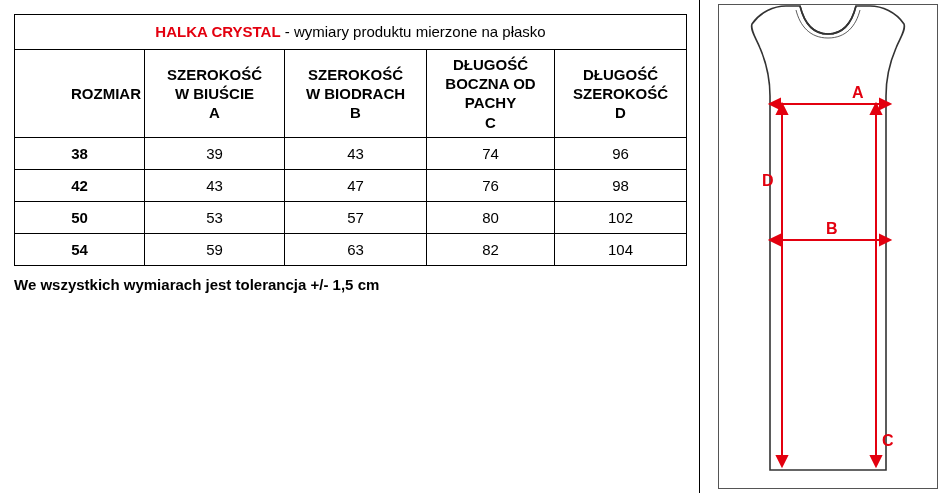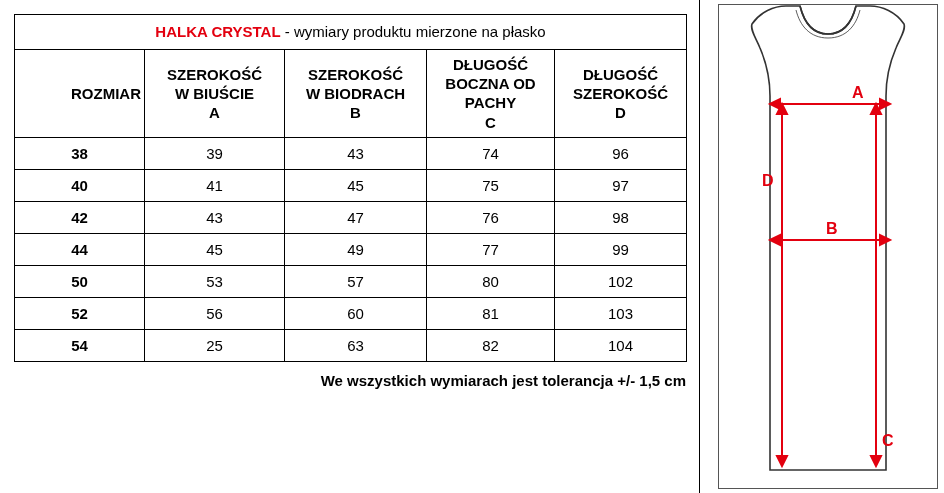--- a/index.html
+++ b/index.html
@@ -73,21 +73,21 @@
   tbody.data-rows td {
     padding: 4px 3px;
     height: 23px;
     font-size: 15px;
   }
   tbody.data-rows td.size-val {
     font-weight: bold;
   }
   .note {
     width: 672px;
-    text-align: right;
+    text-align: left;
     font-size: 15px;
     font-weight: bold;
     color: #000000;
     padding-top: 10px;
   }
   
   .diagram-pane {
     position: relative;
     flex: 1;
     background: #ffffff;
@@ -163,57 +163,36 @@
       </tbody>
       <tbody class="data-rows">
         <tr>
           <td class="size-val">38</td>
           <td>39</td>
           <td>43</td>
           <td>74</td>
           <td>96</td>
         </tr>
         <tr>
-          <td class="size-val">40</td>
-          <td>41</td>
-          <td>45</td>
-          <td>75</td>
-          <td>97</td>
-        </tr>
-        <tr>
           <td class="size-val">42</td>
           <td>43</td>
           <td>47</td>
           <td>76</td>
           <td>98</td>
         </tr>
         <tr>
-          <td class="size-val">44</td>
-          <td>45</td>
-          <td>49</td>
-          <td>77</td>
-          <td>99</td>
-        </tr>
-        <tr>
           <td class="size-val">50</td>
           <td>53</td>
           <td>57</td>
           <td>80</td>
           <td>102</td>
         </tr>
         <tr>
-          <td class="size-val">52</td>
-          <td>56</td>
-          <td>60</td>
-          <td>81</td>
-          <td>103</td>
-        </tr>
-        <tr>
           <td class="size-val">54</td>
-          <td>25</td>
+          <td>59</td>
           <td>63</td>
           <td>82</td>
           <td>104</td>
         </tr>
       </tbody>
     </table>
     <div class="note">We wszystkich wymiarach jest tolerancja +/- 1,5 cm</div>
   </div>
 
   <div class="vline"></div>

